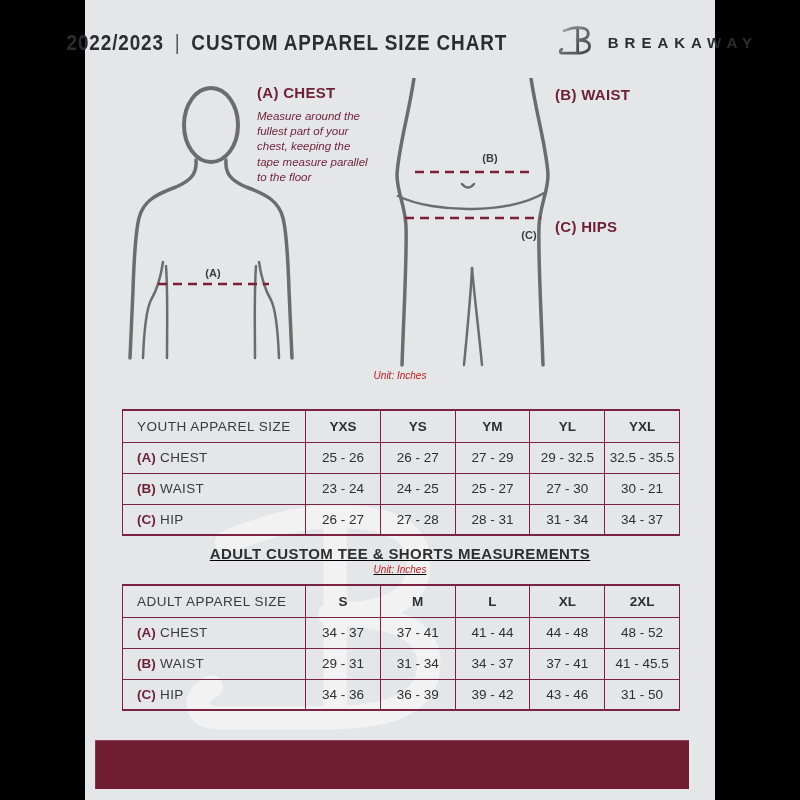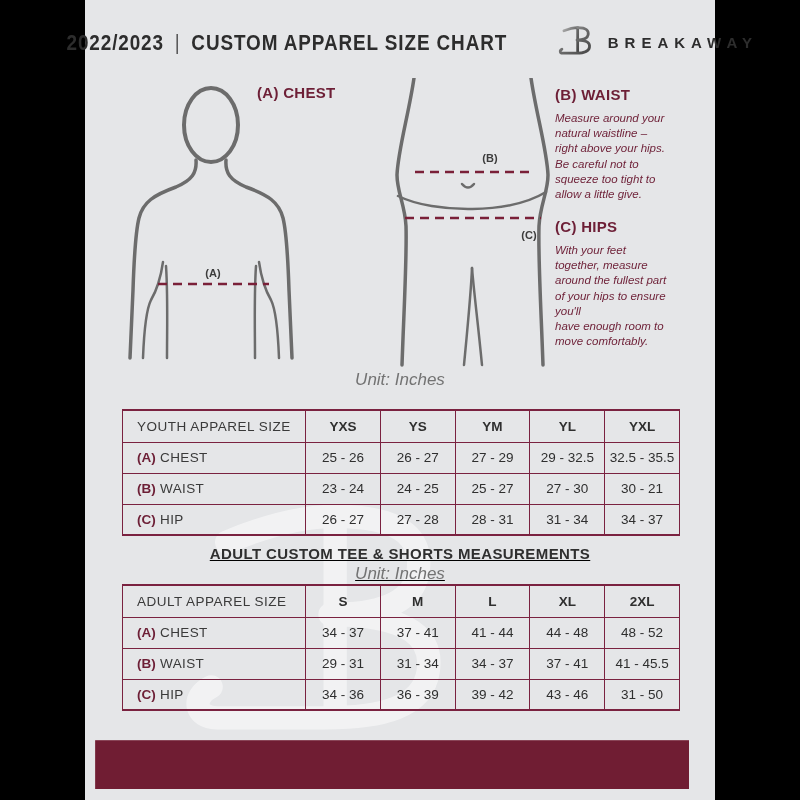--- a/index.html
+++ b/index.html
@@ -38,21 +38,21 @@
   .instr-a{left:172px;top:84px;width:112px;}
   .instr-b{left:470px;top:86px;width:116px;}
   .instr-c{left:470px;top:218px;width:116px;}
   .instr-heading{font-size:15px;font-weight:bold;color:var(--maroon);letter-spacing:.3px;}
   .instr-body{margin-top:8px;font-size:11.5px;font-style:italic;color:var(--maroon);line-height:1.32;white-space:pre-line;}
 
   
   .section-head{position:absolute;width:100%;text-align:center;z-index:2;}
   .youth-head{top:368px;} .adult-head{top:545px;text-decoration:underline;}
   .section-title{font-size:15px;font-weight:600;color:var(--text_dark);letter-spacing:.4px;}
-  .section-unit{font-size:17px;font-style:italic;color:#737373;margin-top:2px;}
+  .section-unit{font-size:10px;font-style:italic;color:#b91c1c;margin-top:2px;}
 
   
   .size-table{position:absolute;left:37px;width:558px;border-collapse:collapse;table-layout:fixed;z-index:2;background:transparent;padding-left:48px;}
   .youth-table{top:409px;} .adult-table{top:584px;}
   .size-table col.c0{width:183px;}
   .size-table th,.size-table td{border:1px solid var(--table_border);height:31px;text-align:center;font-size:13.5px;color:var(--text_dark);}
   .size-table thead th{height:32px;font-weight:bold;}
   .size-table{border-top:2px solid var(--table_border);border-bottom:2px solid var(--table_border);}
   .size-table .rowhead{text-align:left;padding-left:14px;font-weight:400;letter-spacing:.5px;color:#3a3a3a;}
   .size-table .pfx{color:var(--maroon);font-weight:bold;letter-spacing:0;}
@@ -99,44 +99,42 @@
       <path class="outline w25" d="M47,182 C45,196 42,208 35,220 C30,230 28,252 27,278"></path>
       <path class="outline w25" d="M50,186 C52,215 51,250 51,278"></path>
       <path class="outline w25" d="M143,182 C145,196 148,208 155,220 C160,230 162,252 163,278"></path>
       <path class="outline w25" d="M140,186 C138,215 139,250 139,278"></path>
       <path class="dashed" d="M42,204 H153"></path>
       <text class="svg-label" x="97" y="197" text-anchor="middle">(A)</text>
     </svg>
 
     <div class="instr instr-a">
       <div class="instr-heading">(A) CHEST</div>
+      <div class="instr-body">Measure around the fullest part of your chest, keeping the tape measure parallel to the floor</div>
     </div>
 
     <svg class="figure hips" viewBox="0 0 165 290" aria-hidden="true">
       <path class="outline w35" d="M24,0 C19,35 8,72 7,97 C7,114 15,127 16,148 C17,178 14,230 12,287"></path>
       <path class="outline w35" d="M141,0 C146,35 157,72 158,97 C158,114 150,127 149,148 C148,178 151,230 153,287"></path>
       <path class="outline w25" d="M8,118 C45,136 120,136 156,114"></path>
       <path class="outline w25" d="M72,106 Q78,113 84,106"></path>
       <path class="outline w25" d="M82,190 C81,215 78,245 74,287"></path>
       <path class="outline w25" d="M82,190 C84,215 88,245 92,287"></path>
       <path class="dashed" d="M25,94 H140"></path>
       <text class="svg-label" x="100" y="84" text-anchor="middle">(B)</text>
       <path class="dashed" d="M15,140 H151"></path>
       <text class="svg-label" x="139" y="161" text-anchor="middle">(C)</text>
     </svg>
 
     <div class="instr instr-b">
       <div class="instr-heading">(B) WAIST</div>
-      <div class="instr-body">Measure around your natural waistline – right above your hips. Be careful not to squeeze too tight to allow a little give.</div>
     </div>
 
     <div class="instr instr-c">
       <div class="instr-heading">(C) HIPS</div>
-      <div class="instr-body">With your feet together, measure around the fullest part of your hips to ensure you'll
-have enough room to move comfortably.</div>
     </div>
 
     <div class="section-head youth-head">
       <div class="section-unit">Unit: Inches</div>
     </div>
 
     <table class="size-table youth-table">
       <colgroup>
           <col class="c0">
           <col>

